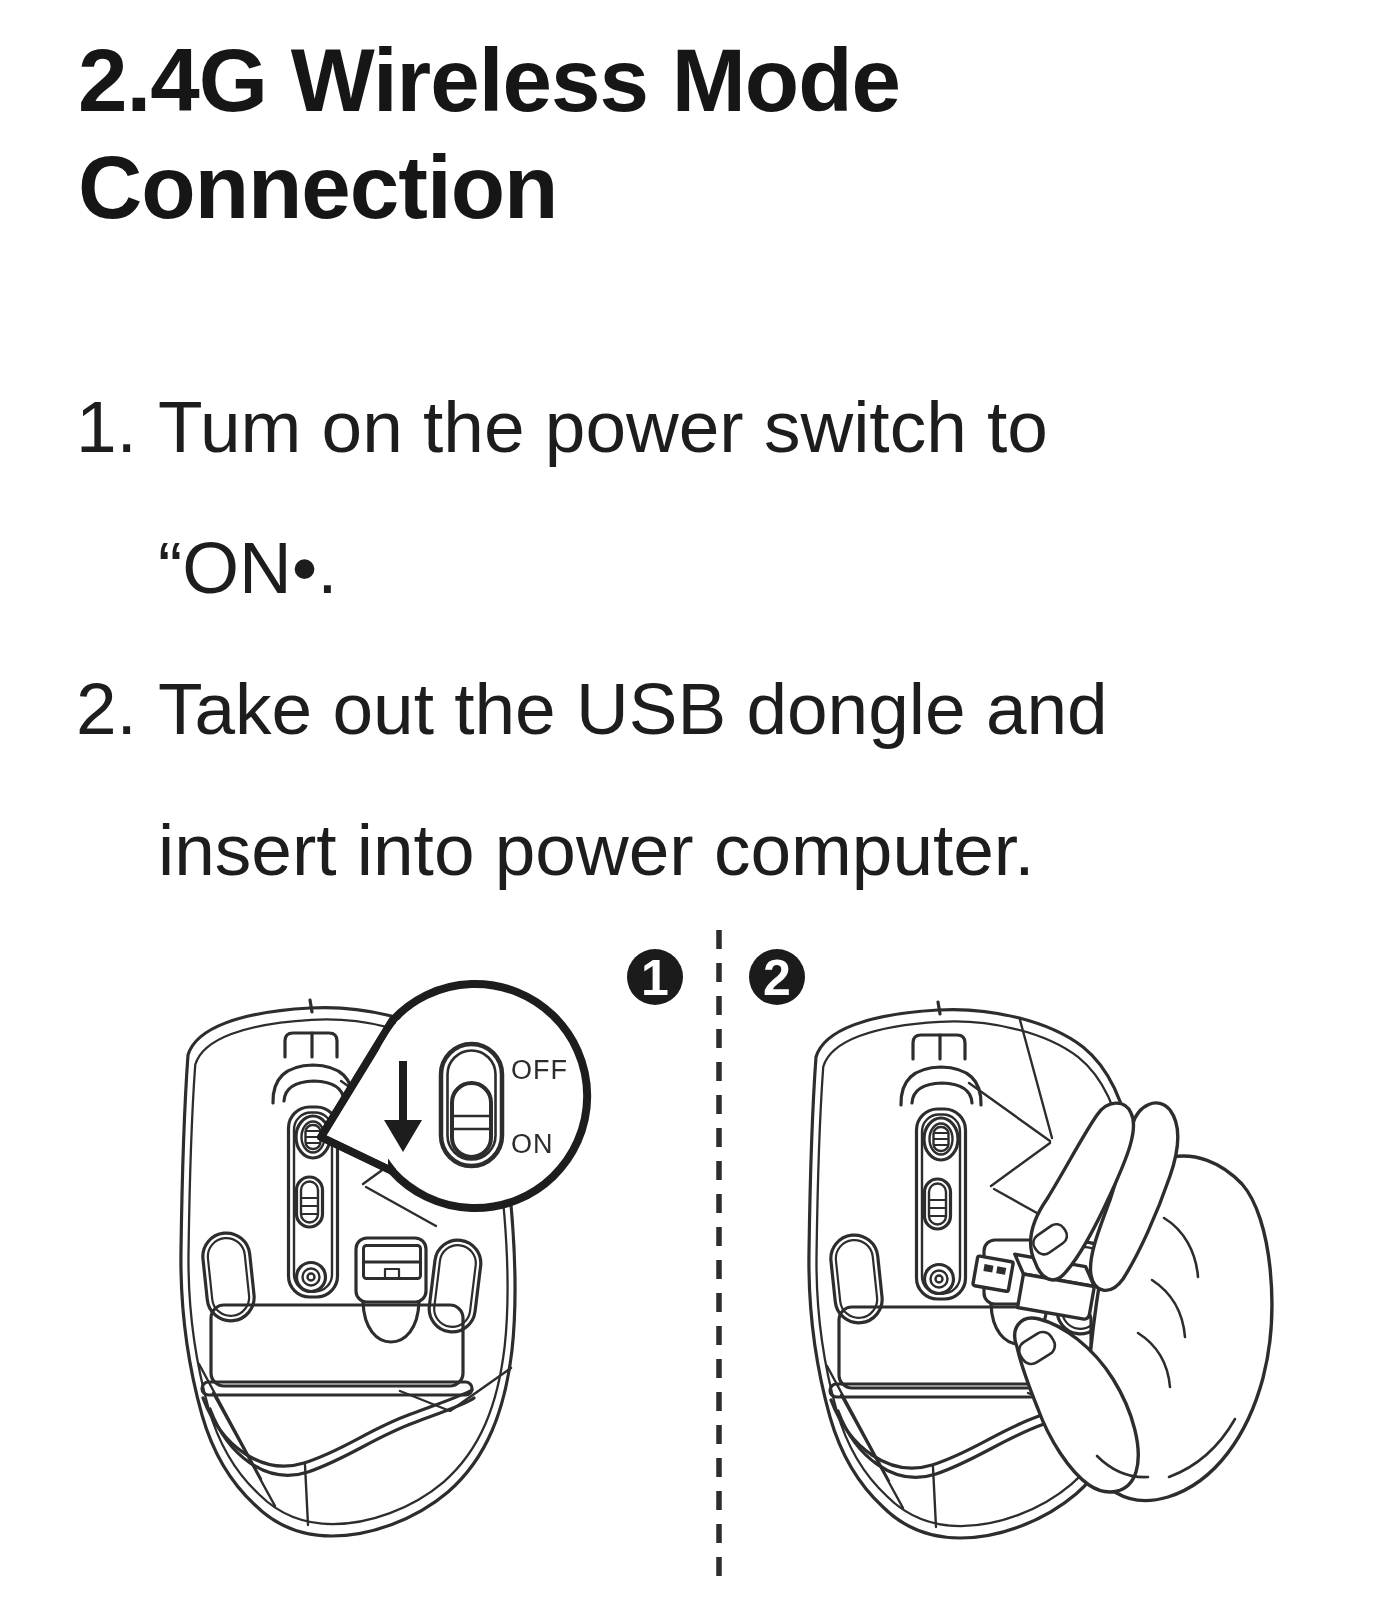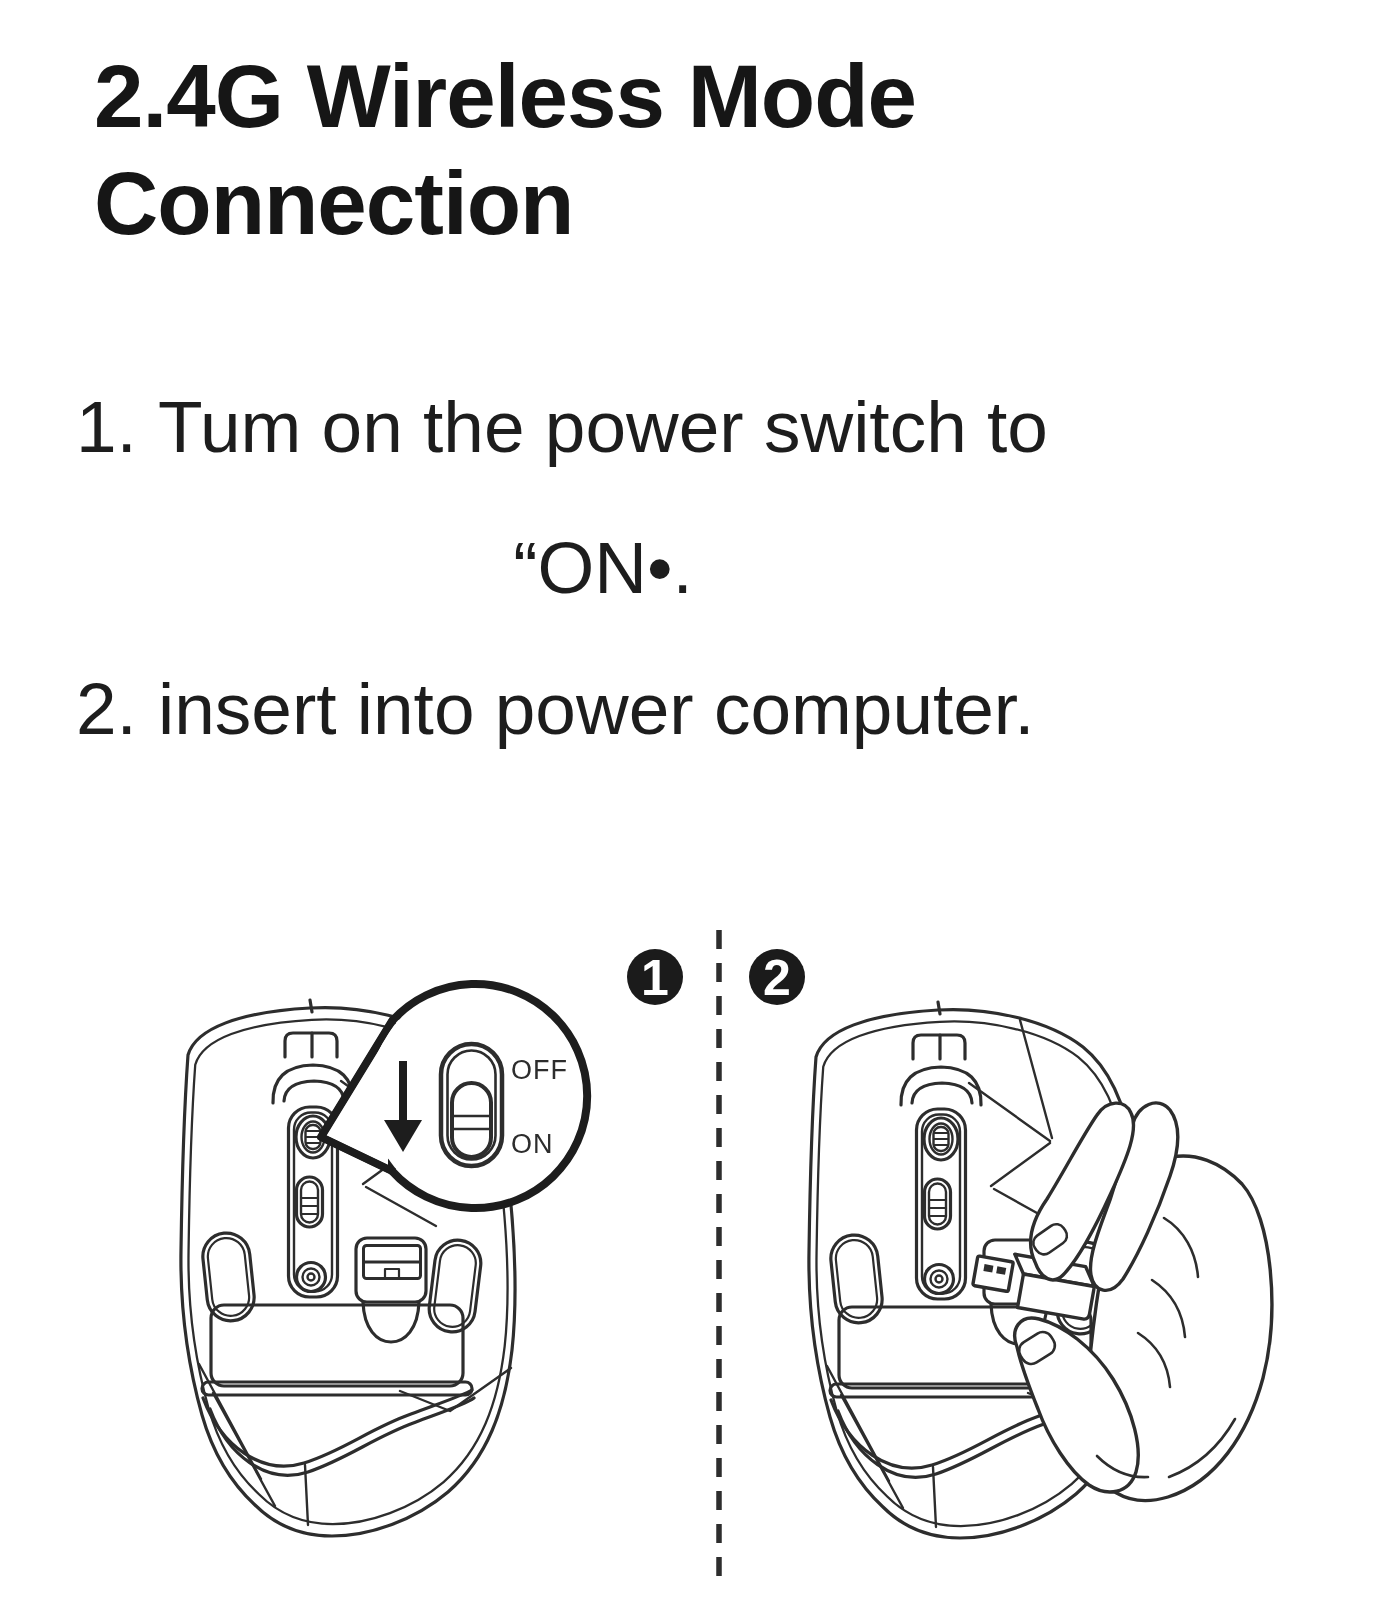--- a/index.html
+++ b/index.html
@@ -5,39 +5,39 @@
   html,body { margin:0; padding:0; }
   body {
     width:1384px; height:1600px;
     background:#ffffff;
     font-family:"Liberation Sans", sans-serif;
     color:#1d1d1d;
     position:relative;
     overflow:hidden;
   }
   .page-title {
-    position:absolute; left:78px; top:0; margin:16px;
+    position:absolute; left:78px; top:0; margin:0;
     padding-top:27px;
     font-size:89px; font-weight:700; line-height:107px;
     letter-spacing:-1px;
     max-width:880px;
     color:#161616;
   }
   ol.steps {
     position:absolute; left:0; top:356px;
     margin:0; padding:0; list-style:none;
   }
   .step { display:flex; align-items:flex-start; }
   .step-number {
     display:block; flex:none;
     width:82px; margin-left:76px;
     font-size:73px; line-height:141px;
     white-space:nowrap;
   }
-  .step-body { display:block;text-align:center; }
+  .step-body { display:block; }
   .step-line {
     display:block;
     font-size:73px; line-height:141px;
     white-space:nowrap;
   }
   figure.figure {
     position:absolute; left:0; top:900px; margin:0; padding:0;
     width:1384px; height:700px;
   }
   svg { display:block; }
@@ -54,20 +54,21 @@
   <li class="step">
     <span class="step-number">1.</span>
     <span class="step-body">
       <span class="step-line">Tum on the power switch to</span>
       <span class="step-line">“ON•.</span>
     </span>
   </li>
   <li class="step">
     <span class="step-number">2.</span>
     <span class="step-body">
+      <span class="step-line">Take out the USB dongle and</span>
       <span class="step-line">insert into power computer.</span>
     </span>
   </li>
 </ol>
 
 <figure class="figure">
 <svg width="1384" height="700" viewBox="0 0 1384 700">
 
   <defs>
     <g id="mouse-base" stroke="#2d2d2d" stroke-width="3.2" fill="none" stroke-linecap="round" stroke-linejoin="round">

